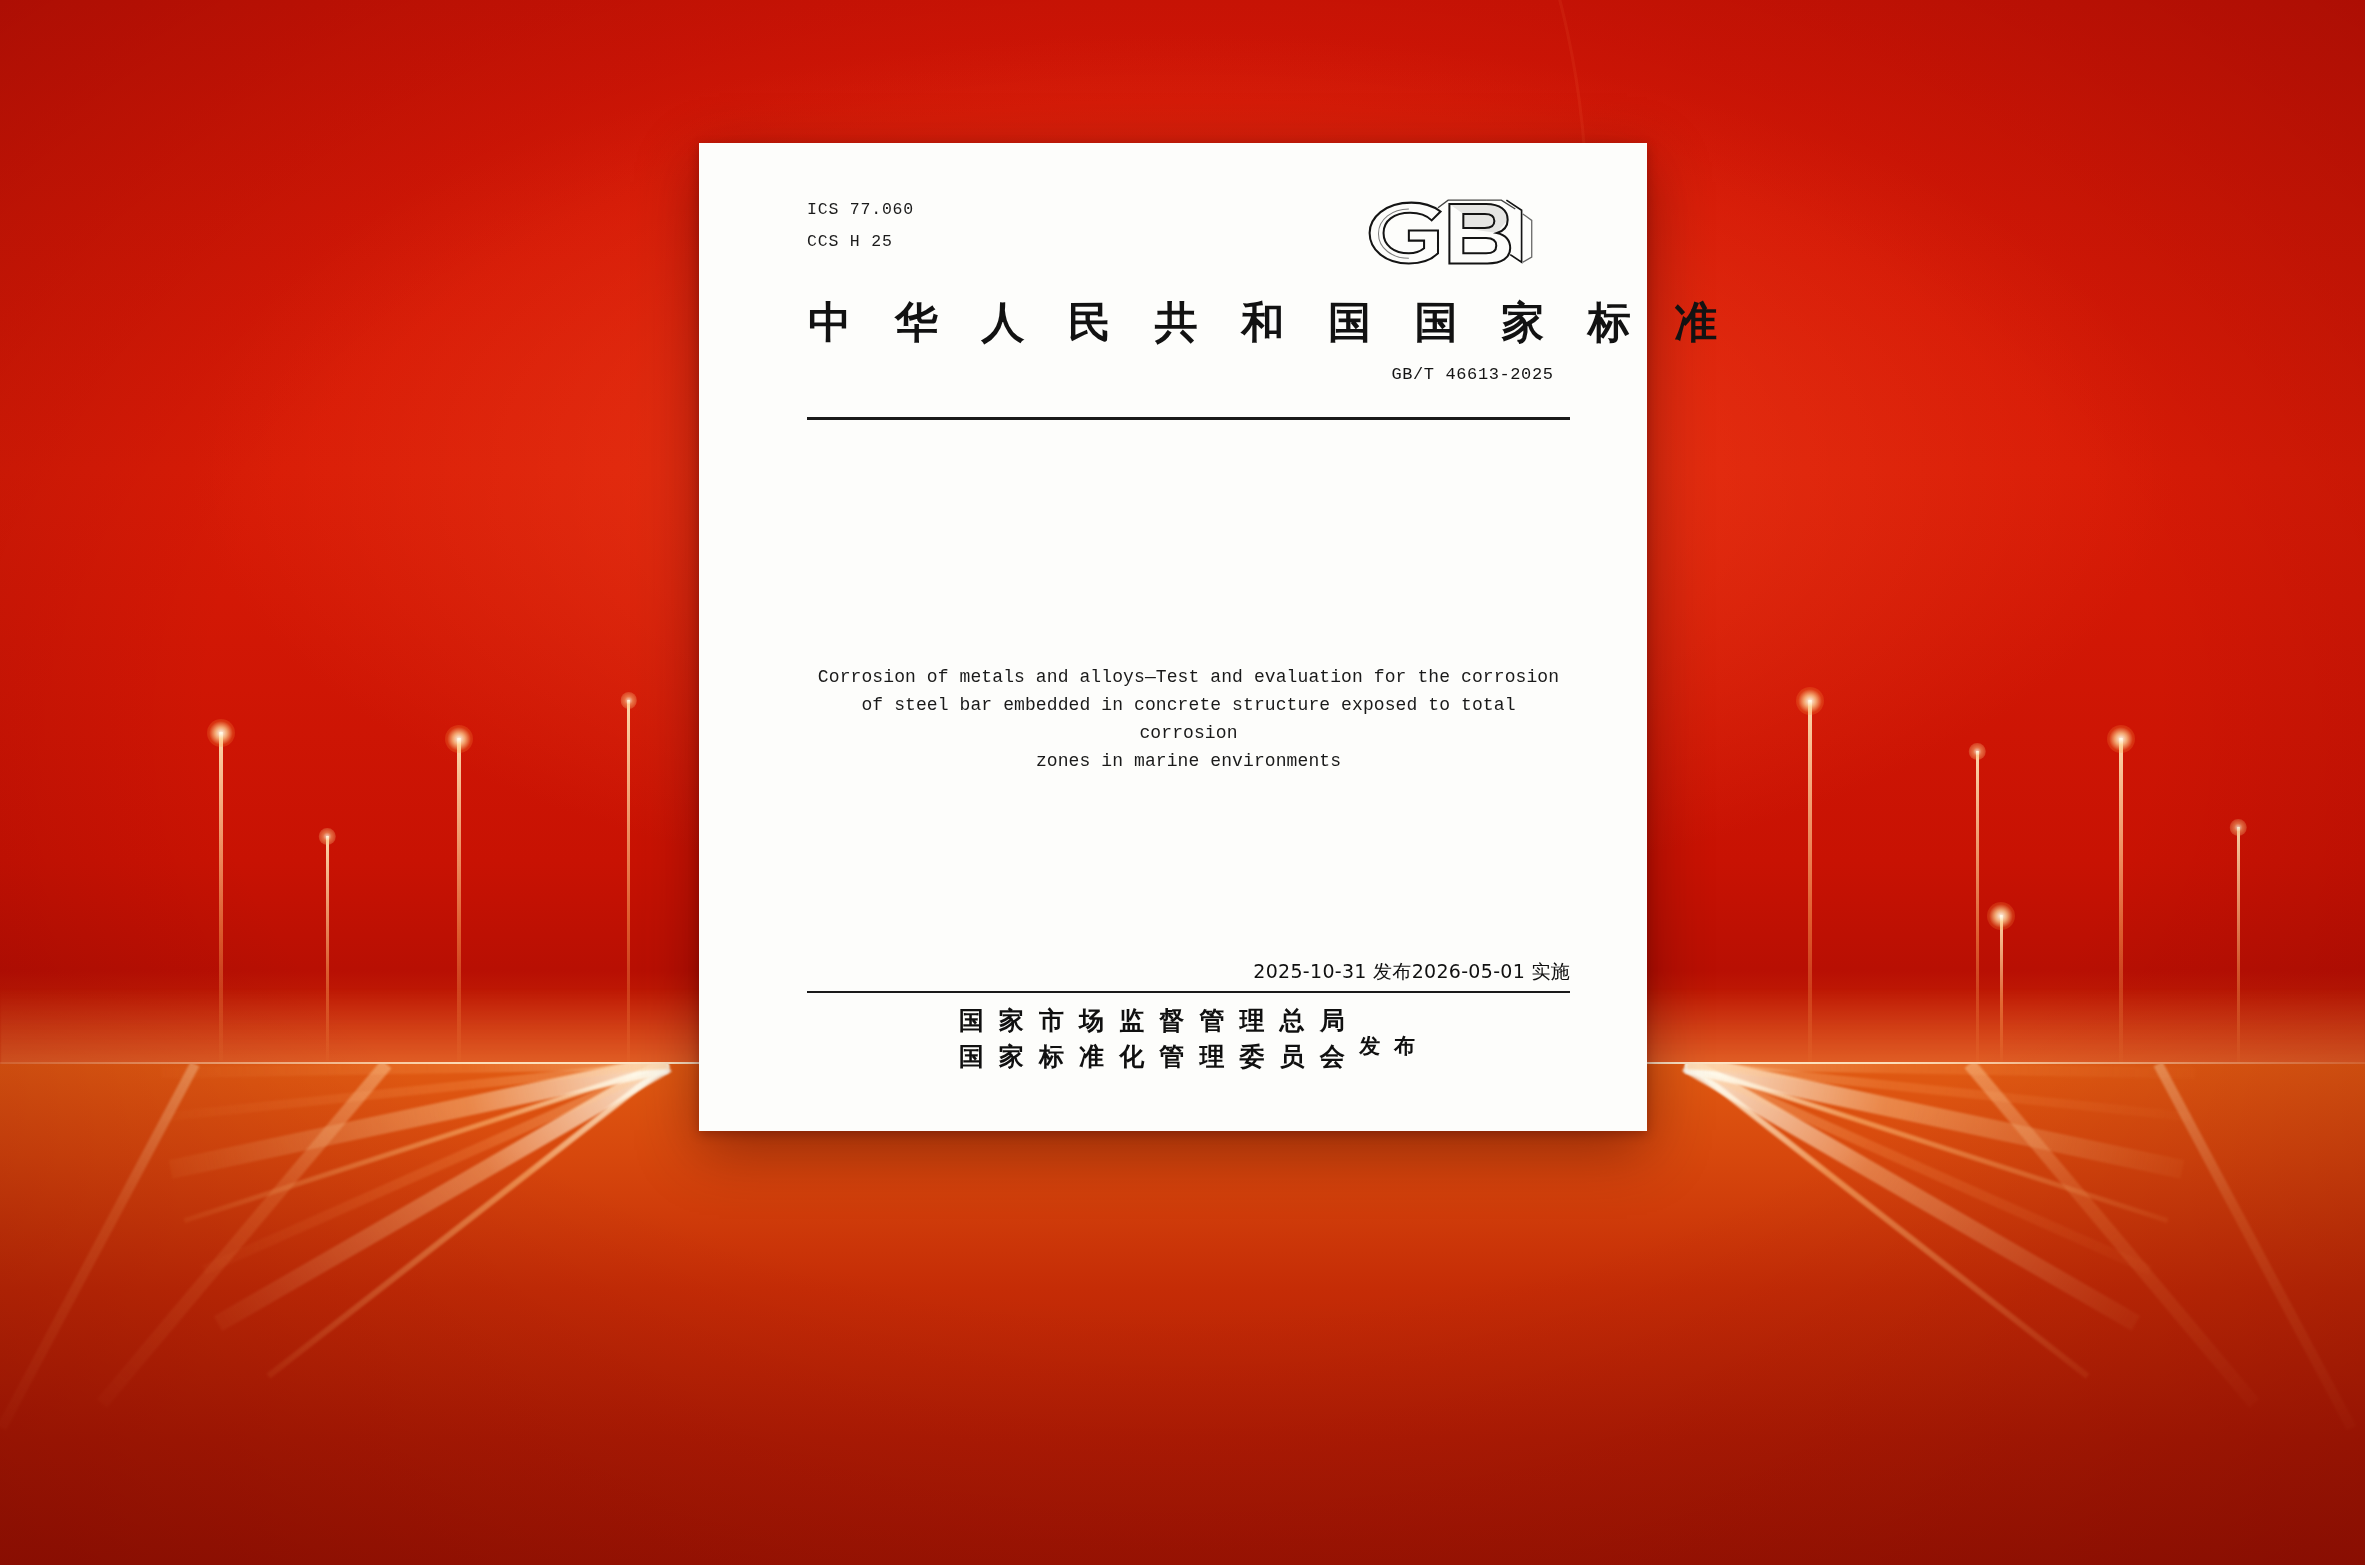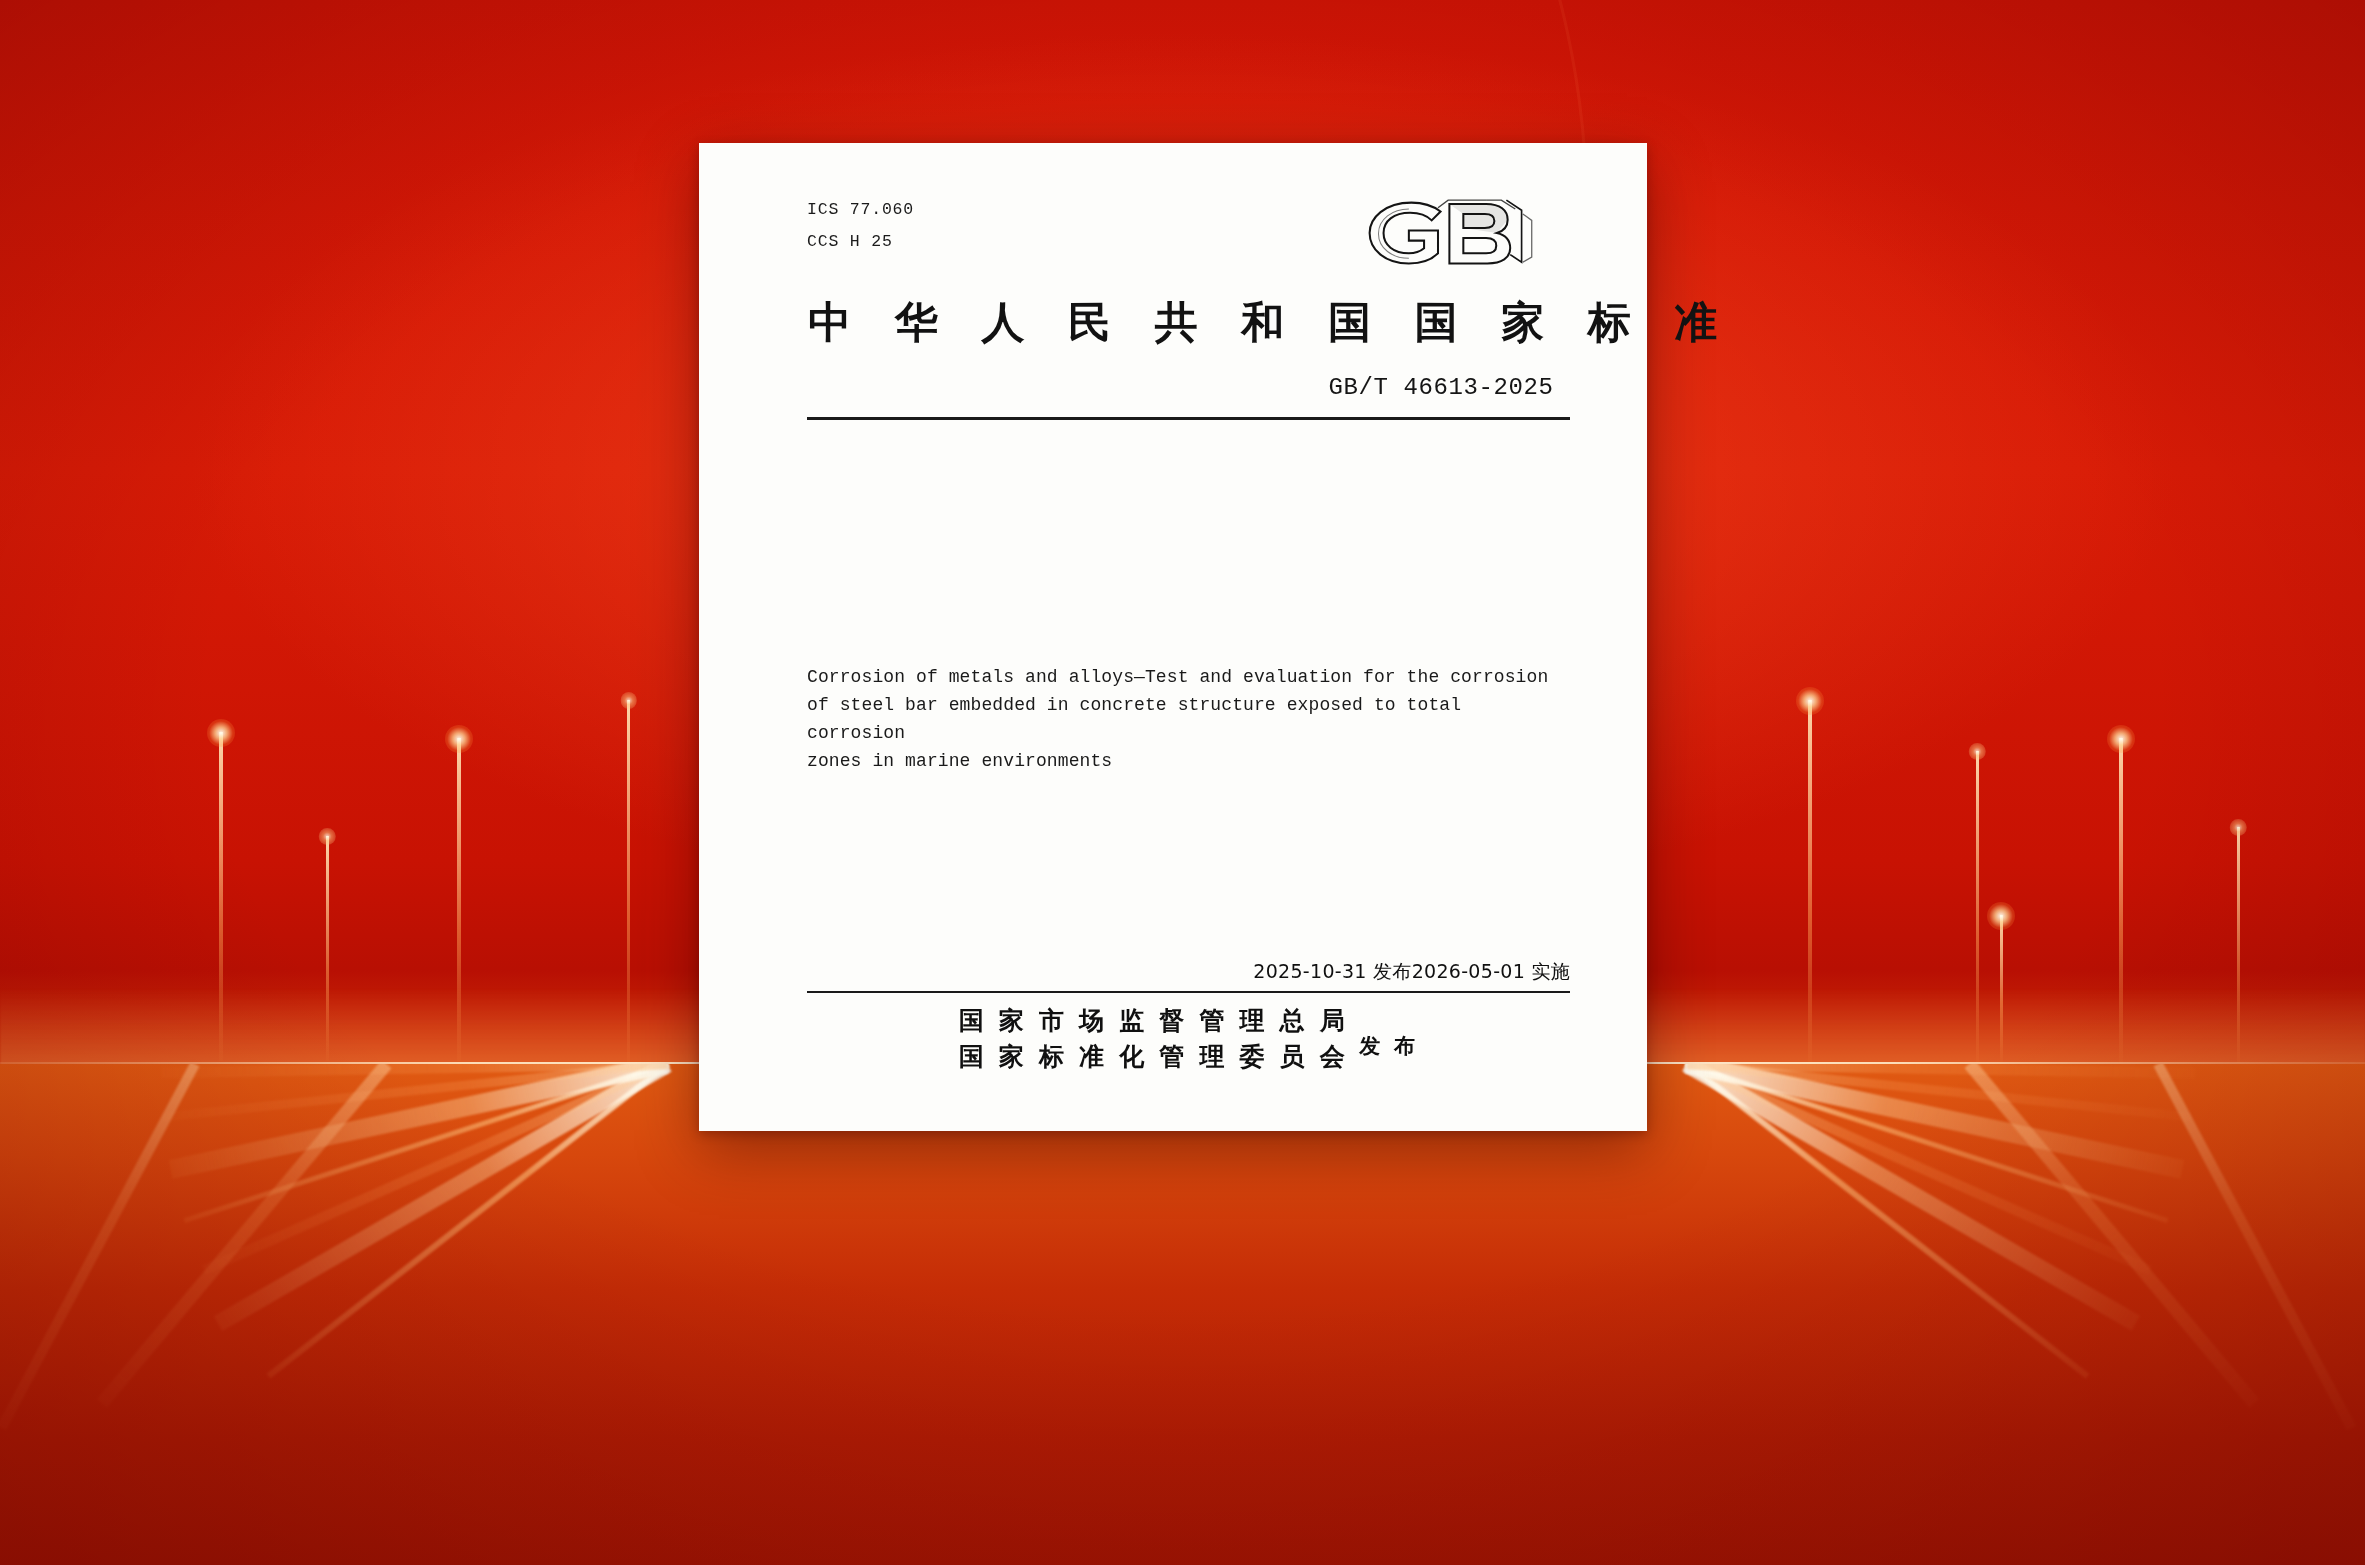--- a/index.html
+++ b/index.html
@@ -179,23 +179,23 @@
     font-family: Liberation Mono, monospace;
     font-weight: bold;
     font-size: 43px;
     letter-spacing: 8.9px;
     color: #121212;
     white-space: nowrap;
   }
   .std-no {
     position: absolute;
     right: 16.5px;
-    top: 180px;
+    top: 171px;
     font-family: "Liberation Mono", monospace;
-    font-size: 24px;
+    font-size: 17px;
     letter-spacing: 0.6px;
     color: #151515;
   }
   .rule {
     position: absolute;
     left: 0;
     right: 0;
     top: 223px;
     height: 2.5px;
     background: #1a1a1a;
@@ -212,21 +212,21 @@
     font-size: 34px;
     line-height: 1.32;
     color: #101010;
     letter-spacing: 0.6px;
   }
   .title-en {
     position: absolute;
     left: 0;
     right: 0;
     top: 469px;
-    text-align: left;
+    text-align: center;
     font-family: "Liberation Mono", monospace;
     font-size: 18px;
     line-height: 1.56;
     color: #1a1a1a;
     letter-spacing: 0.1px;
   }
 
   .dates {
     position: absolute;
     left: 0;

